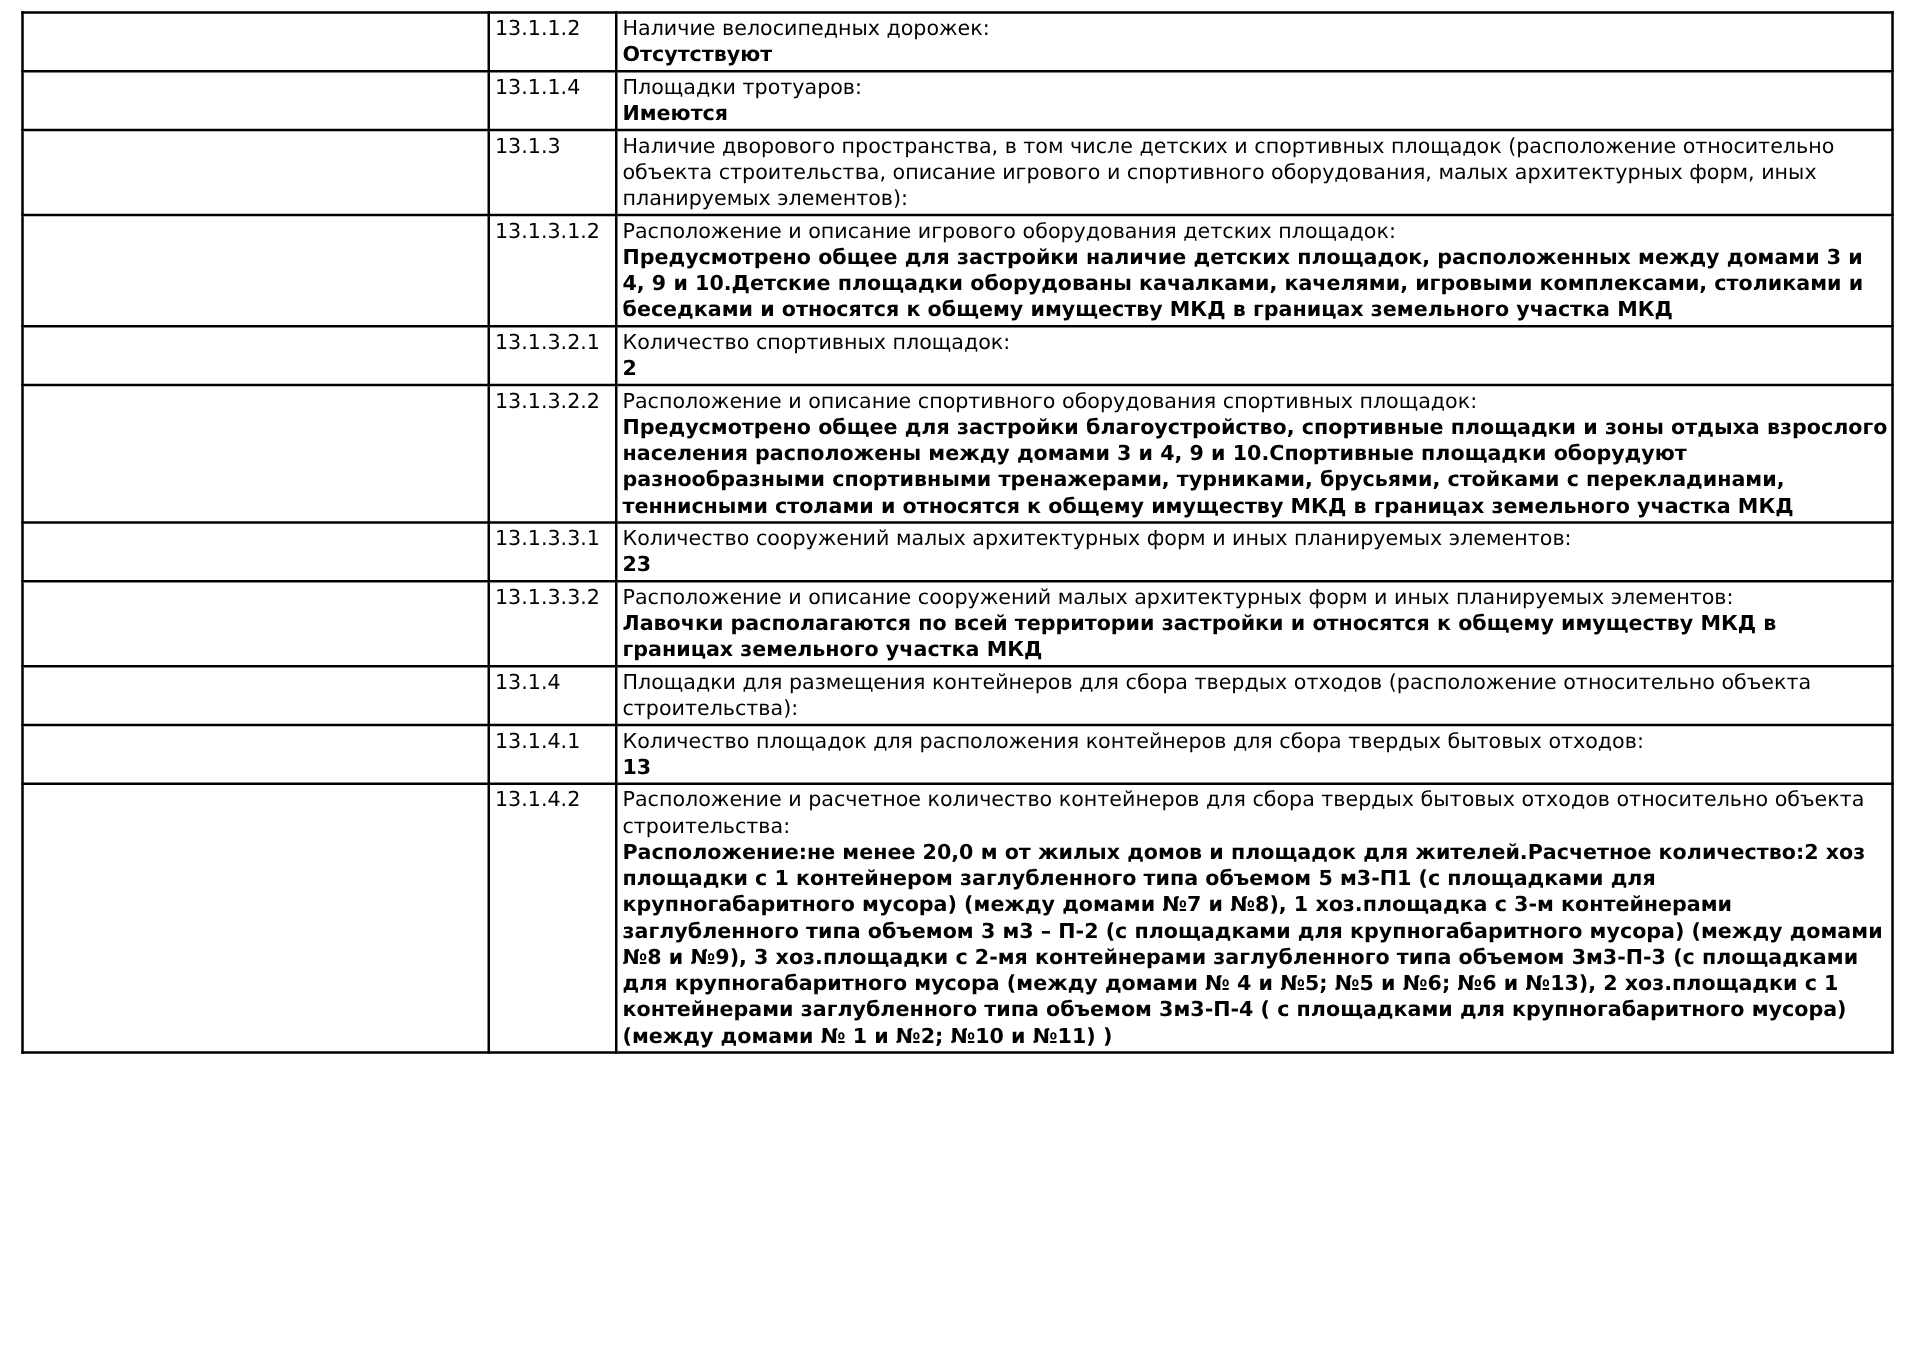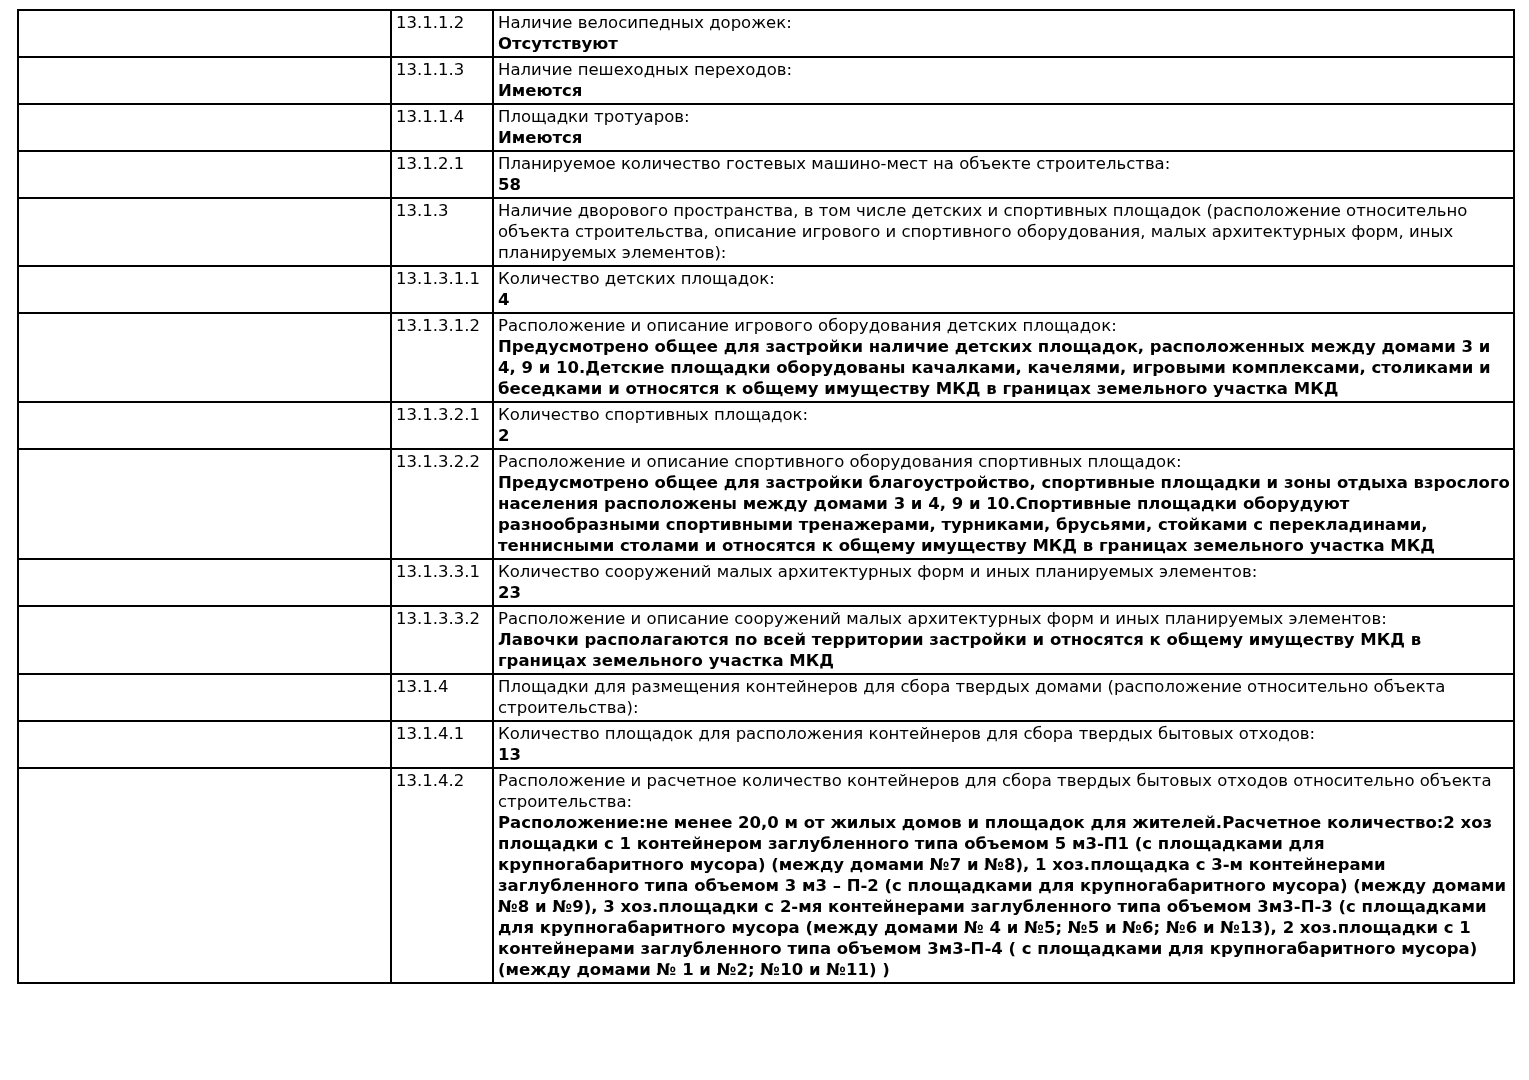--- a/index.html
+++ b/index.html
@@ -62,66 +62,42 @@
     <tbody>
   <tr>
     <td class="cell-empty"></td>
     <td class="cell-code"><span class="code">13.1.1.2</span></td>
     <td class="cell-text">
       <div class="label">Наличие велосипедных дорожек:</div>
       <div class="value">Отсутствуют</div>
     </td>
   </tr>
 
-  <tr>
-    <td class="cell-empty"></td>
-    <td class="cell-code"><span class="code">13.1.1.3</span></td>
-    <td class="cell-text">
-      <div class="label">Наличие пешеходных переходов:</div>
-      <div class="value">Имеются</div>
-    </td>
-  </tr>
 
   <tr>
     <td class="cell-empty"></td>
     <td class="cell-code"><span class="code">13.1.1.4</span></td>
     <td class="cell-text">
       <div class="label">Площадки тротуаров:</div>
       <div class="value">Имеются</div>
     </td>
   </tr>
 
 
-  <tr>
-    <td class="cell-empty"></td>
-    <td class="cell-code"><span class="code">13.1.2.1</span></td>
-    <td class="cell-text">
-      <div class="label">Планируемое количество гостевых машино-мест на объекте строительства:</div>
-      <div class="value">58</div>
-    </td>
-  </tr>
 
 
   <tr>
     <td class="cell-empty"></td>
     <td class="cell-code"><span class="code">13.1.3</span></td>
     <td class="cell-text">
       <div class="label">Наличие дворового пространства, в том числе детских и спортивных площадок (расположение относительно объекта строительства, описание игрового и спортивного оборудования, малых архитектурных форм, иных планируемых элементов):</div>
 
     </td>
   </tr>
 
-  <tr>
-    <td class="cell-empty"></td>
-    <td class="cell-code"><span class="code">13.1.3.1.1</span></td>
-    <td class="cell-text">
-      <div class="label">Количество детских площадок:</div>
-      <div class="value">4</div>
-    </td>
-  </tr>
 
   <tr>
     <td class="cell-empty"></td>
     <td class="cell-code"><span class="code">13.1.3.1.2</span></td>
     <td class="cell-text">
       <div class="label">Расположение и описание игрового оборудования детских площадок:</div>
       <div class="value">Предусмотрено общее для застройки наличие детских площадок, расположенных между домами 3 и 4, 9 и 10.Детские площадки оборудованы качалками, качелями, игровыми комплексами, столиками и беседками и относятся к общему имуществу МКД в границах земельного участка МКД</div>
     </td>
   </tr>
 
@@ -158,21 +134,21 @@
     <td class="cell-text">
       <div class="label">Расположение и описание сооружений малых архитектурных форм и иных планируемых элементов:</div>
       <div class="value">Лавочки располагаются по всей территории застройки и относятся к общему имуществу МКД в границах земельного участка МКД</div>
     </td>
   </tr>
 
   <tr>
     <td class="cell-empty"></td>
     <td class="cell-code"><span class="code">13.1.4</span></td>
     <td class="cell-text">
-      <div class="label">Площадки для размещения контейнеров для сбора твердых домами (расположение относительно объекта строительства):</div>
+      <div class="label">Площадки для размещения контейнеров для сбора твердых отходов (расположение относительно объекта строительства):</div>
 
     </td>
   </tr>
 
   <tr>
     <td class="cell-empty"></td>
     <td class="cell-code"><span class="code">13.1.4.1</span></td>
     <td class="cell-text">
       <div class="label">Количество площадок для расположения контейнеров для сбора твердых бытовых отходов:</div>
       <div class="value">13</div>

